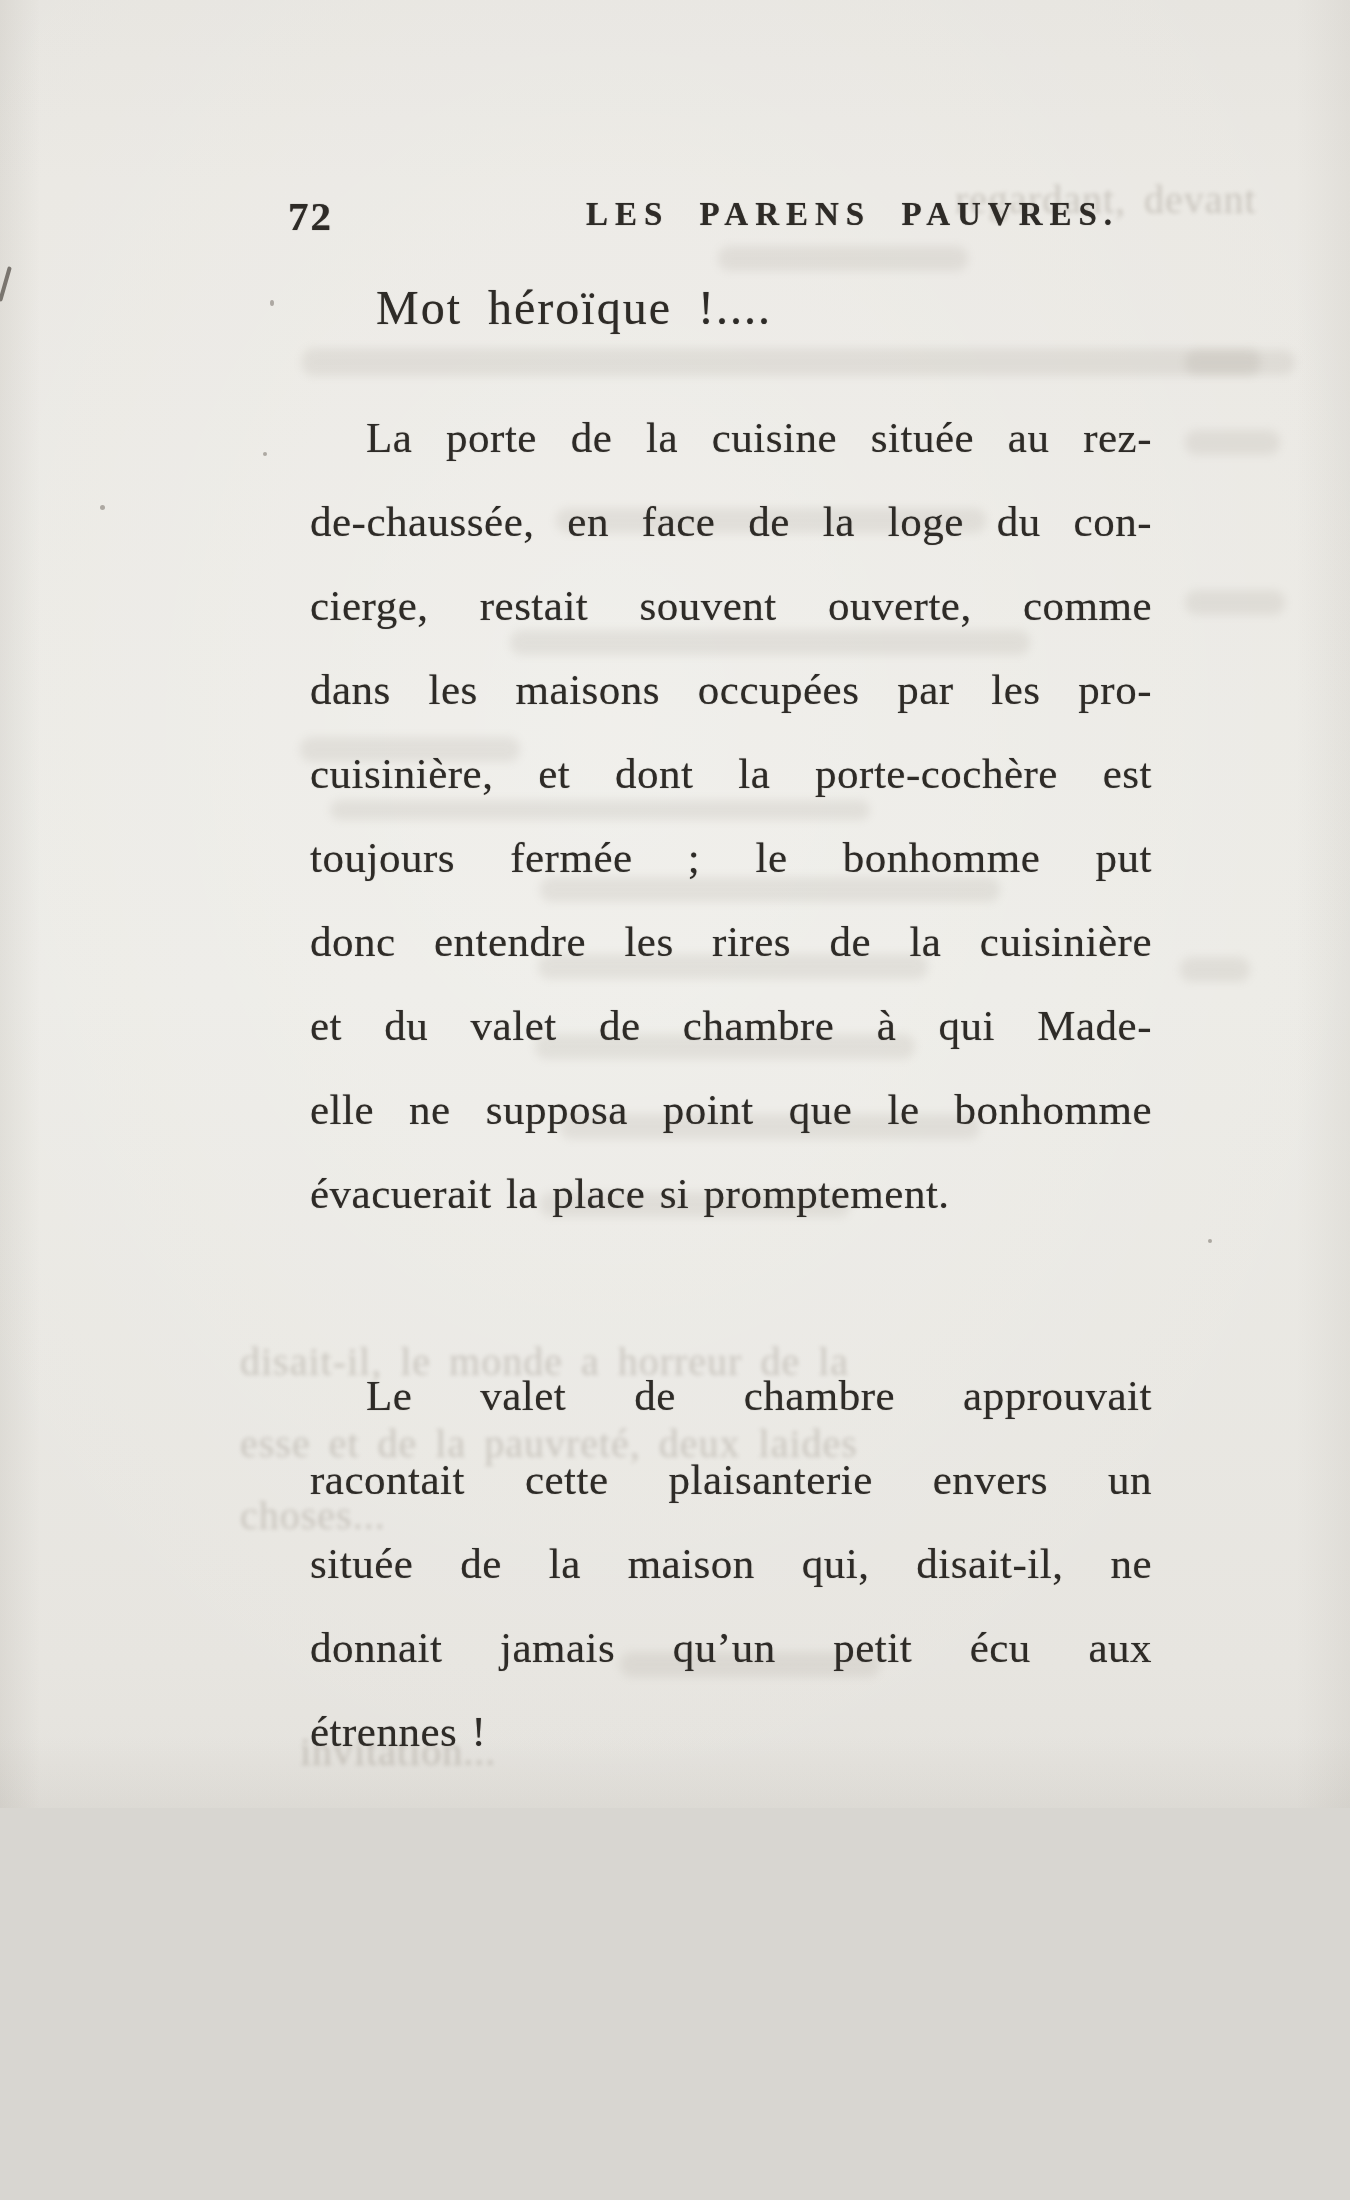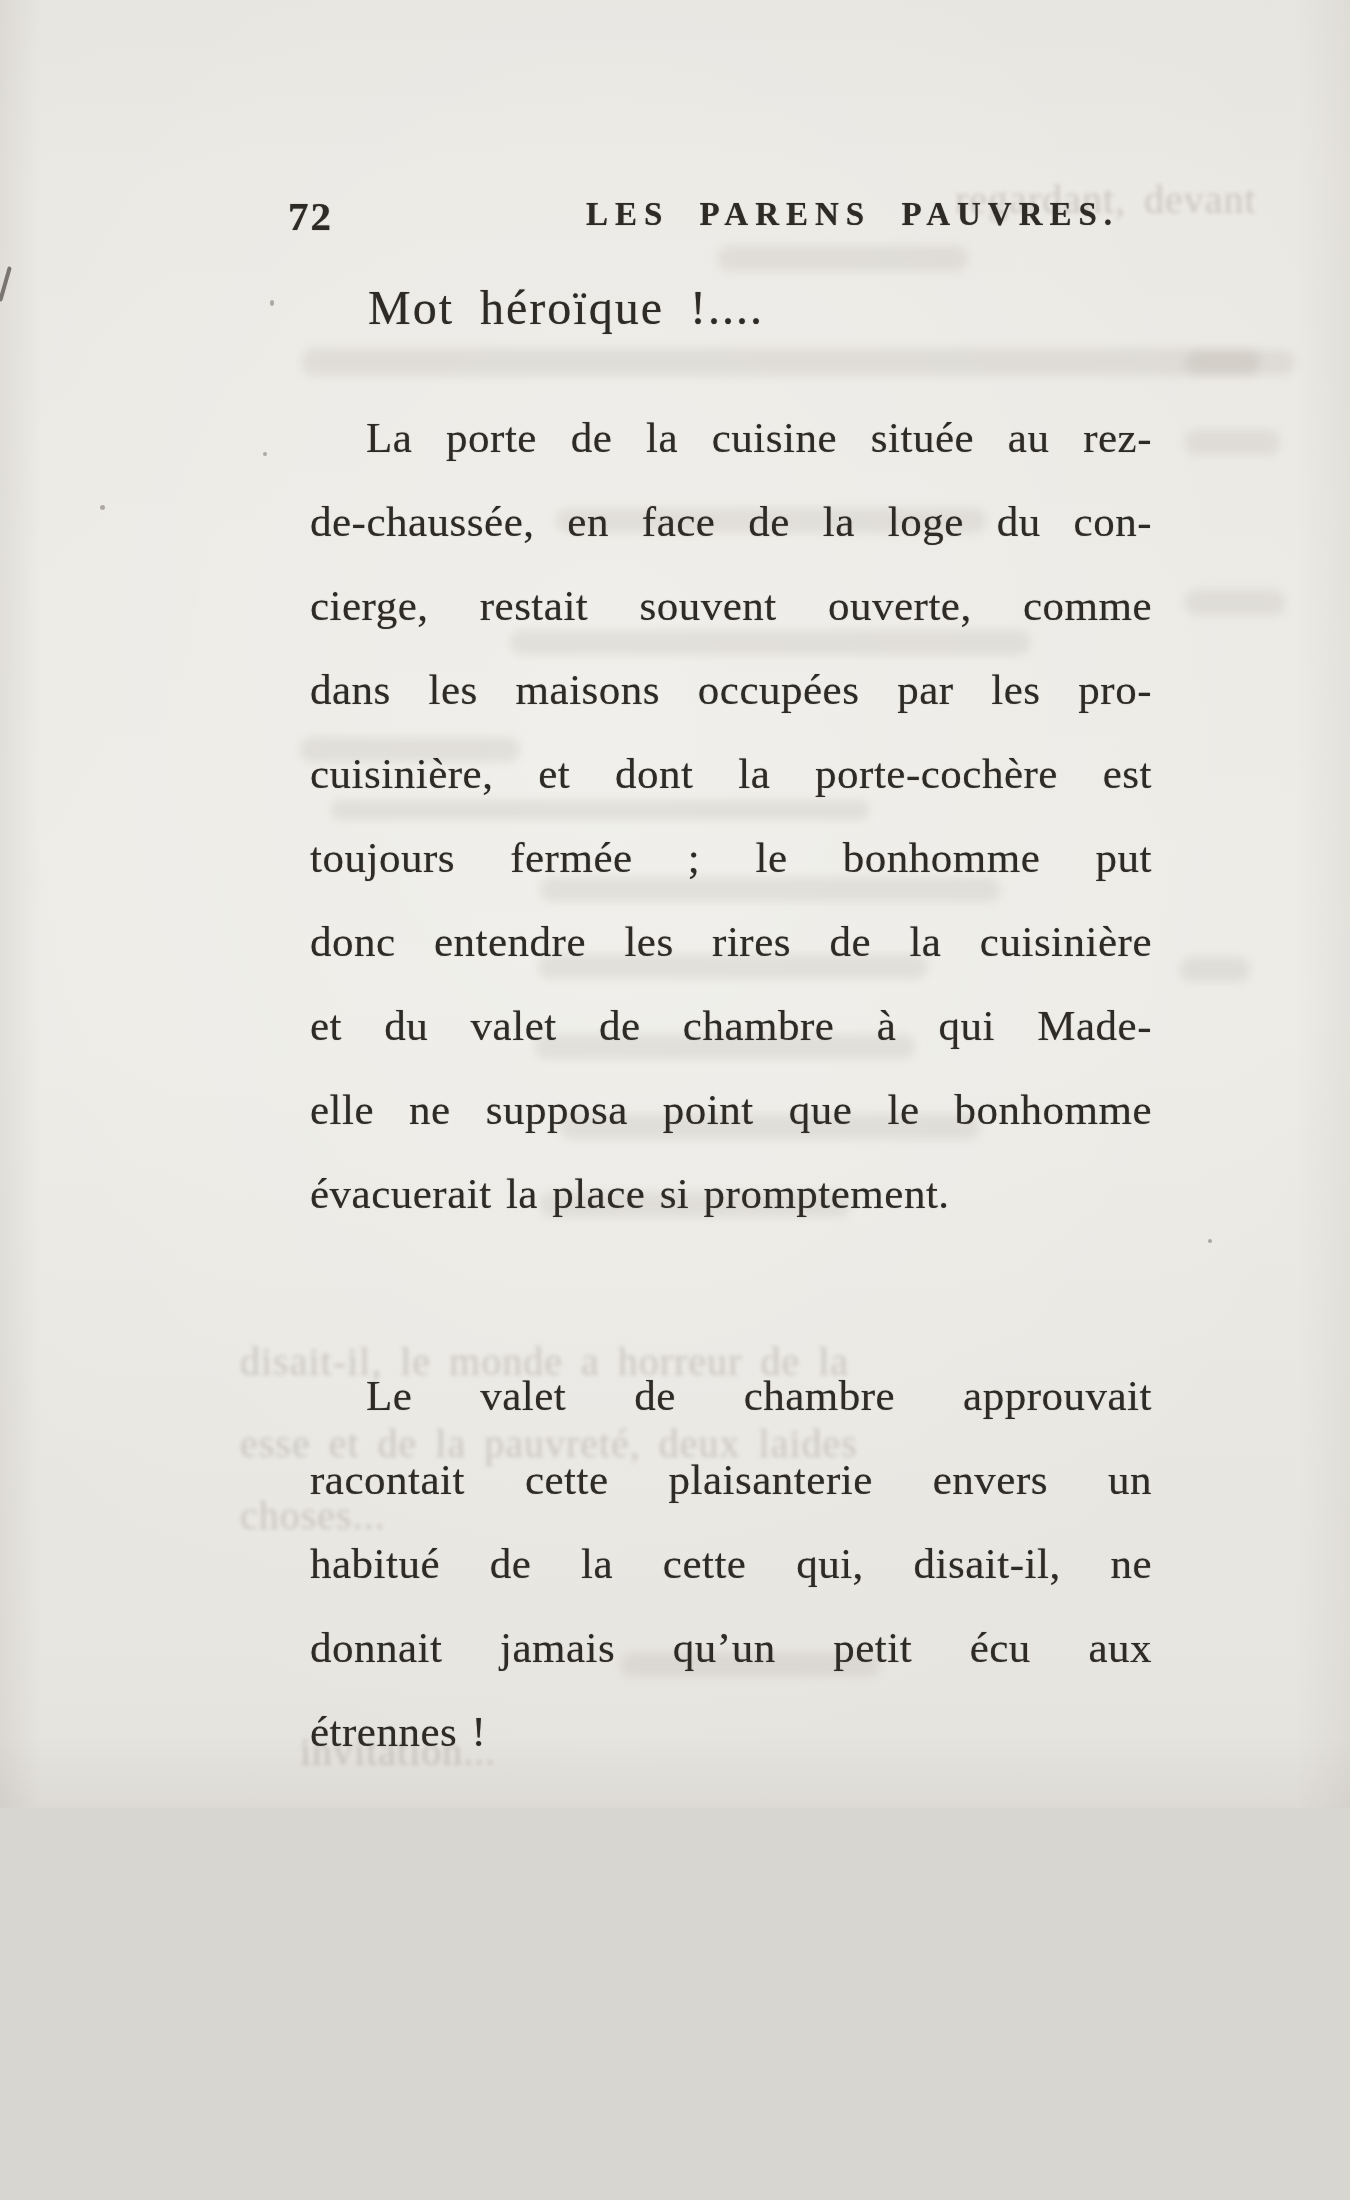--- a/index.html
+++ b/index.html
@@ -30,21 +30,21 @@
   }
   .hdr-title {
     position:absolute; left:586px; top:196px;
     font-size:33px; font-weight:bold;
     letter-spacing:7px; word-spacing:15px;
     text-shadow:0 0 1px rgba(40,36,32,.55);
     white-space:nowrap;
   }
   
   .heading-line {
-    position:absolute; left:368px; top:280px;
+    position:absolute; left:376px; top:280px;
     font-size:48px; letter-spacing:2px; word-spacing:12px;
     text-shadow:0 0 1px rgba(46,43,39,.55);
     white-space:nowrap;
   }
   .para { position:absolute; left:310px; width:842px; }
   .para .line {
     height:84px; line-height:84px;
     font-size:43px; letter-spacing:.5px; word-spacing:3px;
     text-shadow:0 0 1px rgba(46,43,39,.5);
   }
@@ -112,21 +112,21 @@
     <div class="line just">toujours fermée ; le bonhomme put</div>
     <div class="line just">donc entendre les rires de la cuisinière</div>
     <div class="line just">et du valet de chambre à qui Made-</div>
     <div class="line just">elle ne supposa point que le bonhomme</div>
     <div class="line">évacuerait la place si promptement.</div>
   </div>
 
   <div class="para p2">
     <div class="line just first">Le valet de chambre approuvait</div>
     <div class="line just">racontait cette plaisanterie envers un</div>
-    <div class="line just">habitué de la cette qui, disait-il, ne</div>
+    <div class="line just">située de la maison qui, disait-il, ne</div>
     <div class="line just">donnait jamais qu’un petit écu aux</div>
     <div class="line">étrennes !</div>
   </div>
 
   <div class="edge-mark"></div>
   <div class="speck" style="left:100px; top:505px; width:5px; height:5px;"></div>
   <div class="speck" style="left:263px; top:452px; width:4px; height:4px;"></div>
   <div class="speck" style="left:270px; top:300px; width:4px; height:6px;"></div>
   <div class="speck" style="left:1208px; top:1239px; width:4px; height:4px;"></div>
   <div class="speck" style="left:1455px; top:0px; width:0px; height:0px;"></div>

